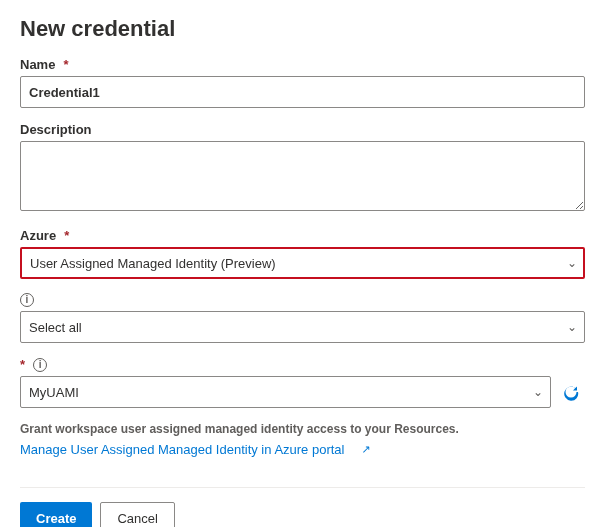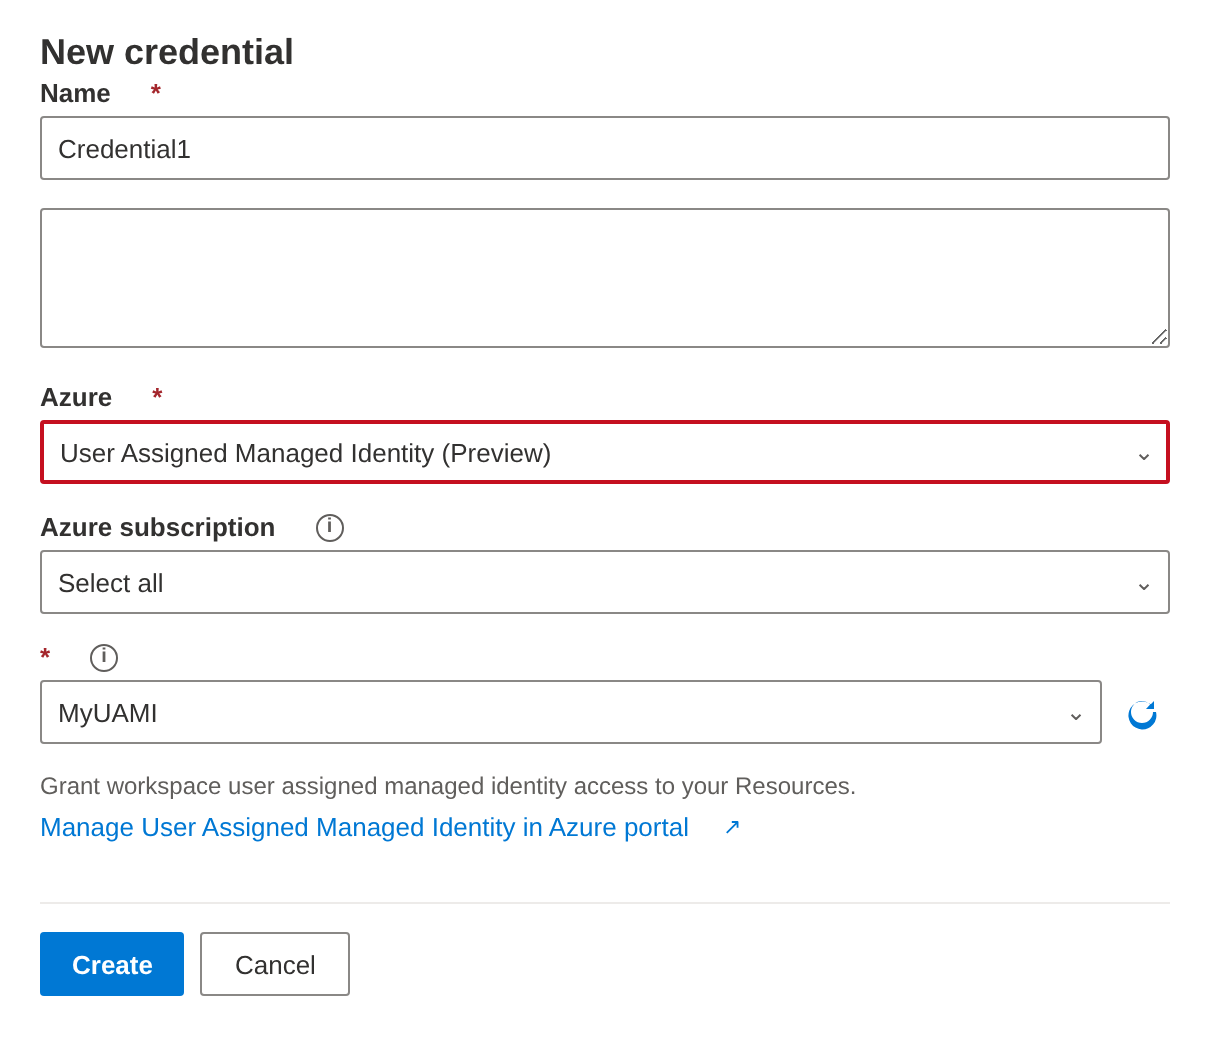--- a/index.html
+++ b/index.html
@@ -12,34 +12,34 @@
 
     body {
       background: #fff;
       width: 605px;
       min-height: 527px;
       padding: 16px 20px;
       color: #323130;
     }
 
     .page-title {
-      font-size: 18px;
+      font-size: 22px;
       font-weight: 600;
       color: #323130;
-      margin-bottom: 2px;
+      margin-bottom: 15px;
     }
 
     .form-group {
       margin-bottom: 14px;
     }
 
     .form-label {
       display: flex;
       align-items: center;
-      gap: 20px;
+      gap: 8px;
       margin-bottom: 4px;
       font-size: 13px;
       font-weight: 600;
       color: #323130;
       text-align: right;
     }
 
     .required-star {
       color: #a4262c;
     }
@@ -62,20 +62,21 @@
     .form-input {
       width: 100%;
       height: 32px;
       border: 1px solid #8a8886;
       border-radius: 2px;
       padding: 0 8px;
       font-size: 13px;
       color: #323130;
       background: #fff;
       outline: none;
+      font-weight: bold;
     }
 
     .form-textarea {
       width: 100%;
       height: 70px;
       border: 1px solid #8a8886;
       border-radius: 2px;
       padding: 6px 8px;
       font-size: 13px;
       color: #323130;
@@ -139,20 +140,21 @@
       color: #0078d4;
       font-size: 18px;
       padding: 0;
       flex-shrink: 0;
     }
 
     .info-text {
       font-size: 12px;
       color: #605e5c;
       margin-top: 8px;
+      font-weight: bold;
     }
 
     .link-text {
       color: #0078d4;
       text-decoration: none;
       font-size: 13px;
       display: inline-flex;
       align-items: center;
       gap: 17px;
       margin-top: 6px;
@@ -210,41 +212,43 @@
 <div class="form-group">
   <div class="form-label">
     <span>Name</span>
       <span class="required-star">*</span>
   </div>
   <input class="form-input" type="text" value="Credential1" style="">
 </div>
 
 
 <div class="form-group">
+  <div class="form-label">
+    <span>Description</span>
+  </div>
   <textarea class="form-textarea" style=""></textarea>
 </div>
 
 
 <div class="form-group">
   <div class="form-label">
     <span>Azure</span>
       <span class="required-star">*</span>
   </div>
   <div class="dropdown-wrapper">
     <select class="dropdown-select highlighted">
       <option>User Assigned Managed Identity (Preview)</option>
     </select>
     <span class="dropdown-chevron">⌄</span>
   </div>
 </div>
 
 
 <div class="form-group">
   <div class="form-label">
-    <span>Azure subscription</span>
     <span class="info-icon">i</span>
   </div>
   <div class="dropdown-wrapper">
     <select class="dropdown-select">
       <option>Select all</option>
     </select>
     <span class="dropdown-chevron">⌄</span>
   </div>
 </div>
 

